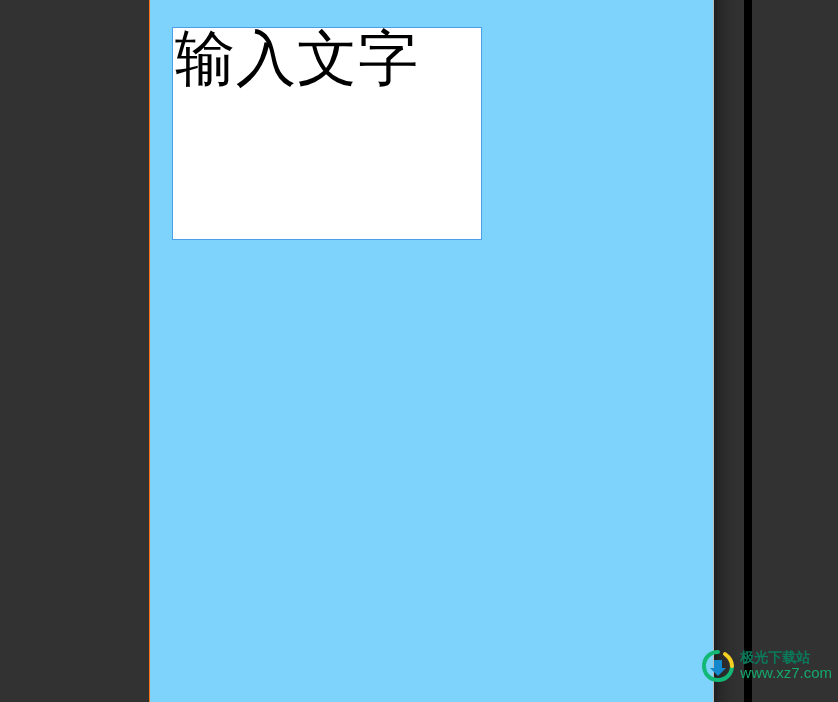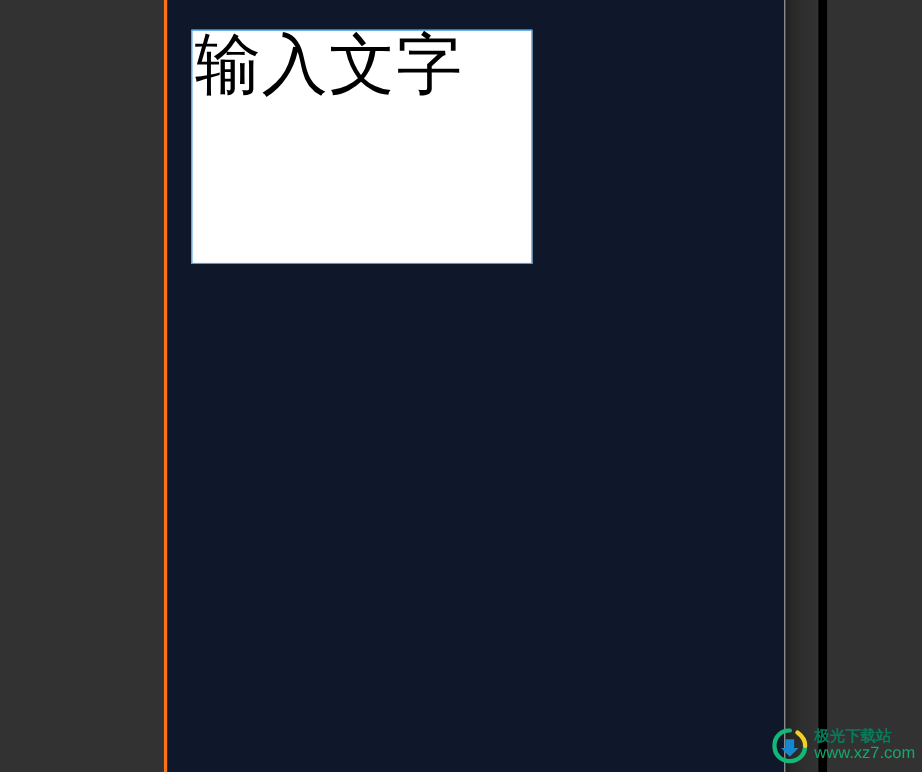--- a/index.html
+++ b/index.html
@@ -22,22 +22,22 @@
       width: 838px;
       height: 702px;
       background: #323232;
     }
     .page {
       position: absolute;
       left: 149px;
       top: 0;
       width: 565px;
       height: 702px;
-      background: #0f172a;
-      border-left: 3px solid #f97316;
+      background: #7dd3fc;
+      border-left: 1px solid #f97316;
       border-right: 1px solid #bbbbbb;
     }
     .page-shadow-right {
       position: absolute;
       left: 714px;
       top: 0;
       width: 30px;
       height: 702px;
       background: linear-gradient(to right, rgba(0,0,0,0.4) 0%, rgba(0,0,0,0.2) 20%, rgba(0,0,0,0.08) 50%, rgba(0,0,0,0) 100%);
       pointer-events: none;
@@ -72,21 +72,21 @@
       line-height: 1.05;
       color: #000000;
       font-family: "SimSun", "宋体", serif;
       padding-left: 2px;
       padding-top: 0px;
       letter-spacing: 1px;
     }
     .watermark {
       position: absolute;
       right: 6px;
-      bottom: 8px;
+      bottom: 20px;
       display: flex;
       align-items: center;
       gap: 6px;
       pointer-events: none;
     }
     .watermark-logo {
       width: 32px;
       height: 32px;
       position: relative;
     }

